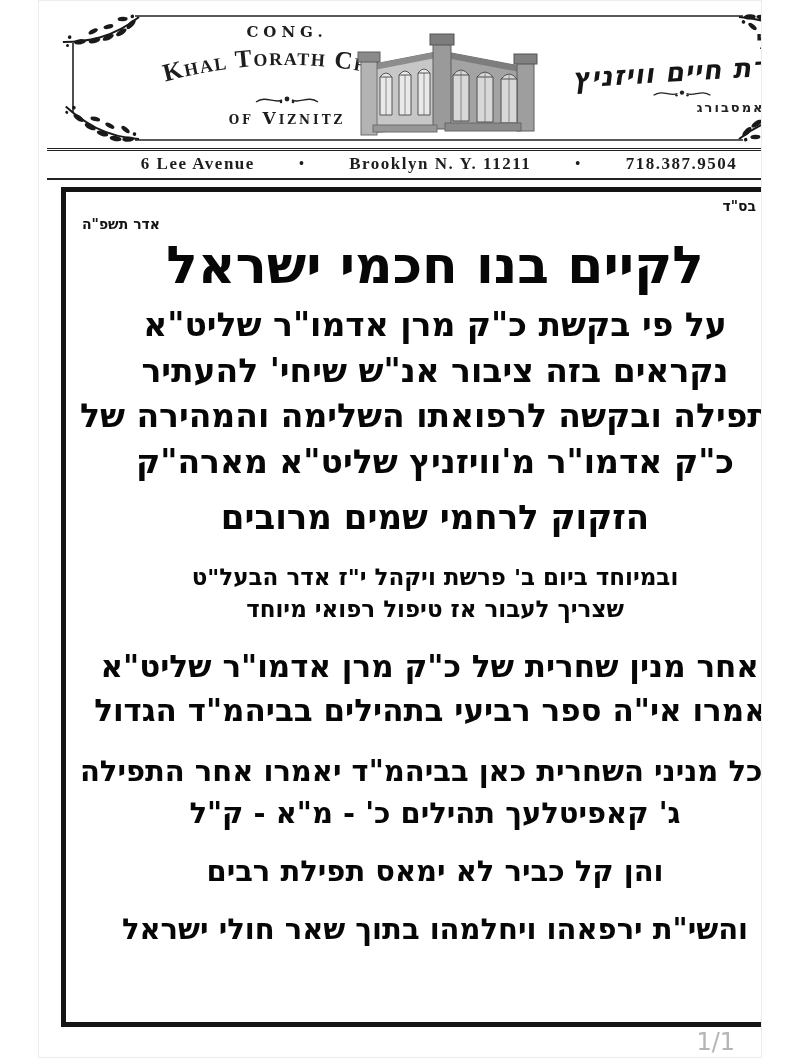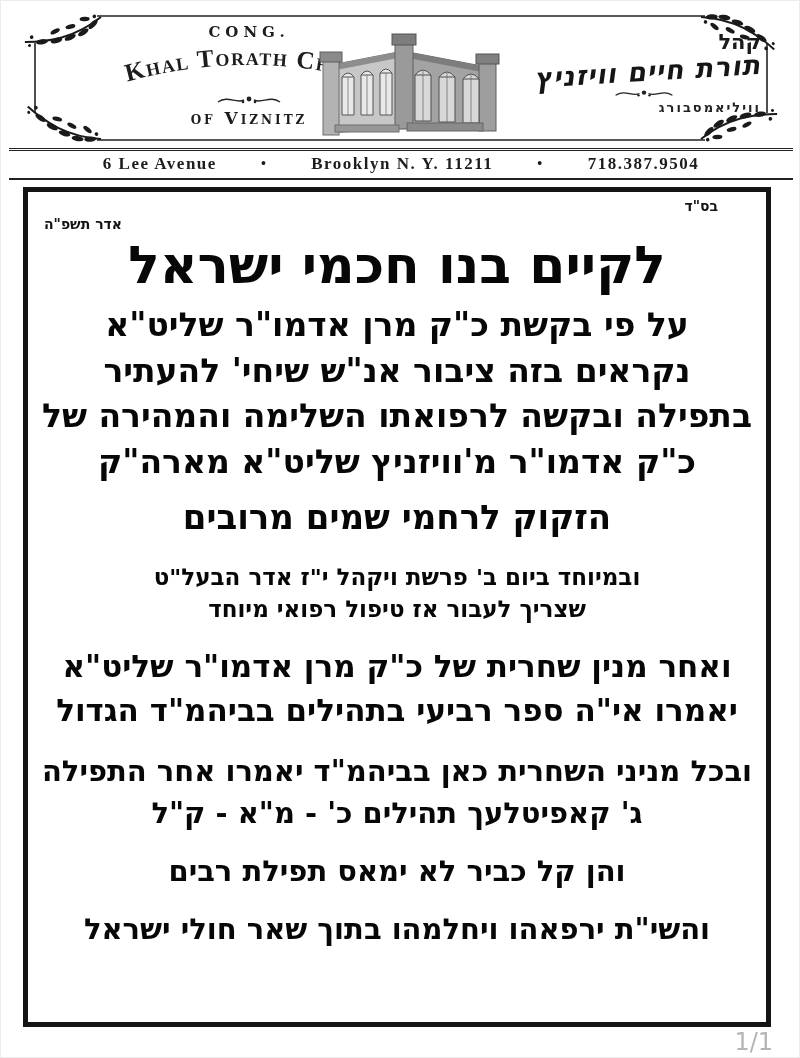--- a/index.html
+++ b/index.html
@@ -1,18 +1,18 @@
 <!DOCTYPE html>
 <html><head>
 <meta charset="utf-8">
 <style>
   * { margin:0; padding:0; box-sizing:border-box; }
   html,body { background:#ffffff; }
   .page {
-    position:relative; width:800px; height:1058px; margin:0 auto;
+    position:relative; width:724px; height:1058px; margin:0 auto;
     background:#ffffff; border:1px solid #ececec; overflow:hidden;
     font-family:"DejaVu Serif","DejaVu Sans",serif; color:#141414;
   }
 
   
   .letterhead { position:absolute; left:8px; top:6px; width:784px; height:140px; }
   .lh-frame { position:absolute; left:0; top:0; }
   .lh-left { position:absolute; left:88px; top:16px; width:304px; text-align:center; }
   .cong { font-size:15px; letter-spacing:5px; font-weight:600; color:#1d1d1d; }
   .arch-svg { display:block; margin:0 auto; }

